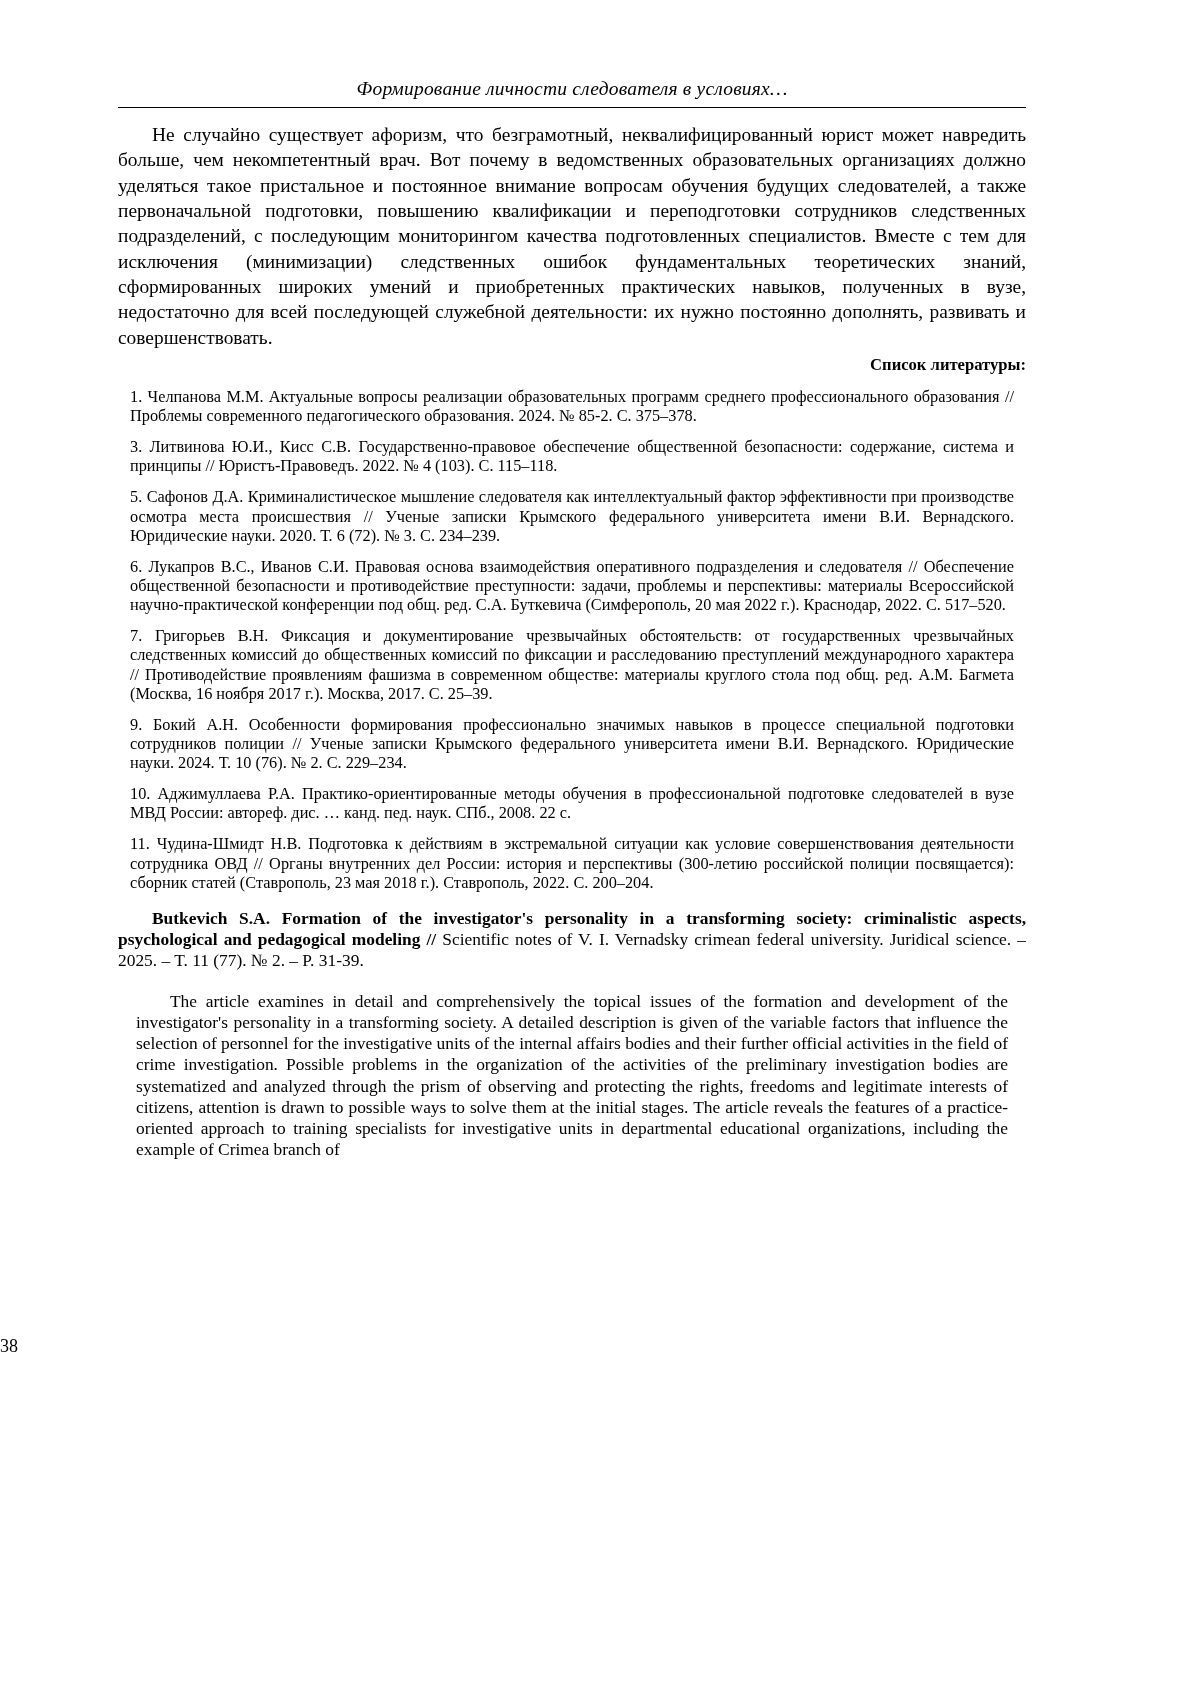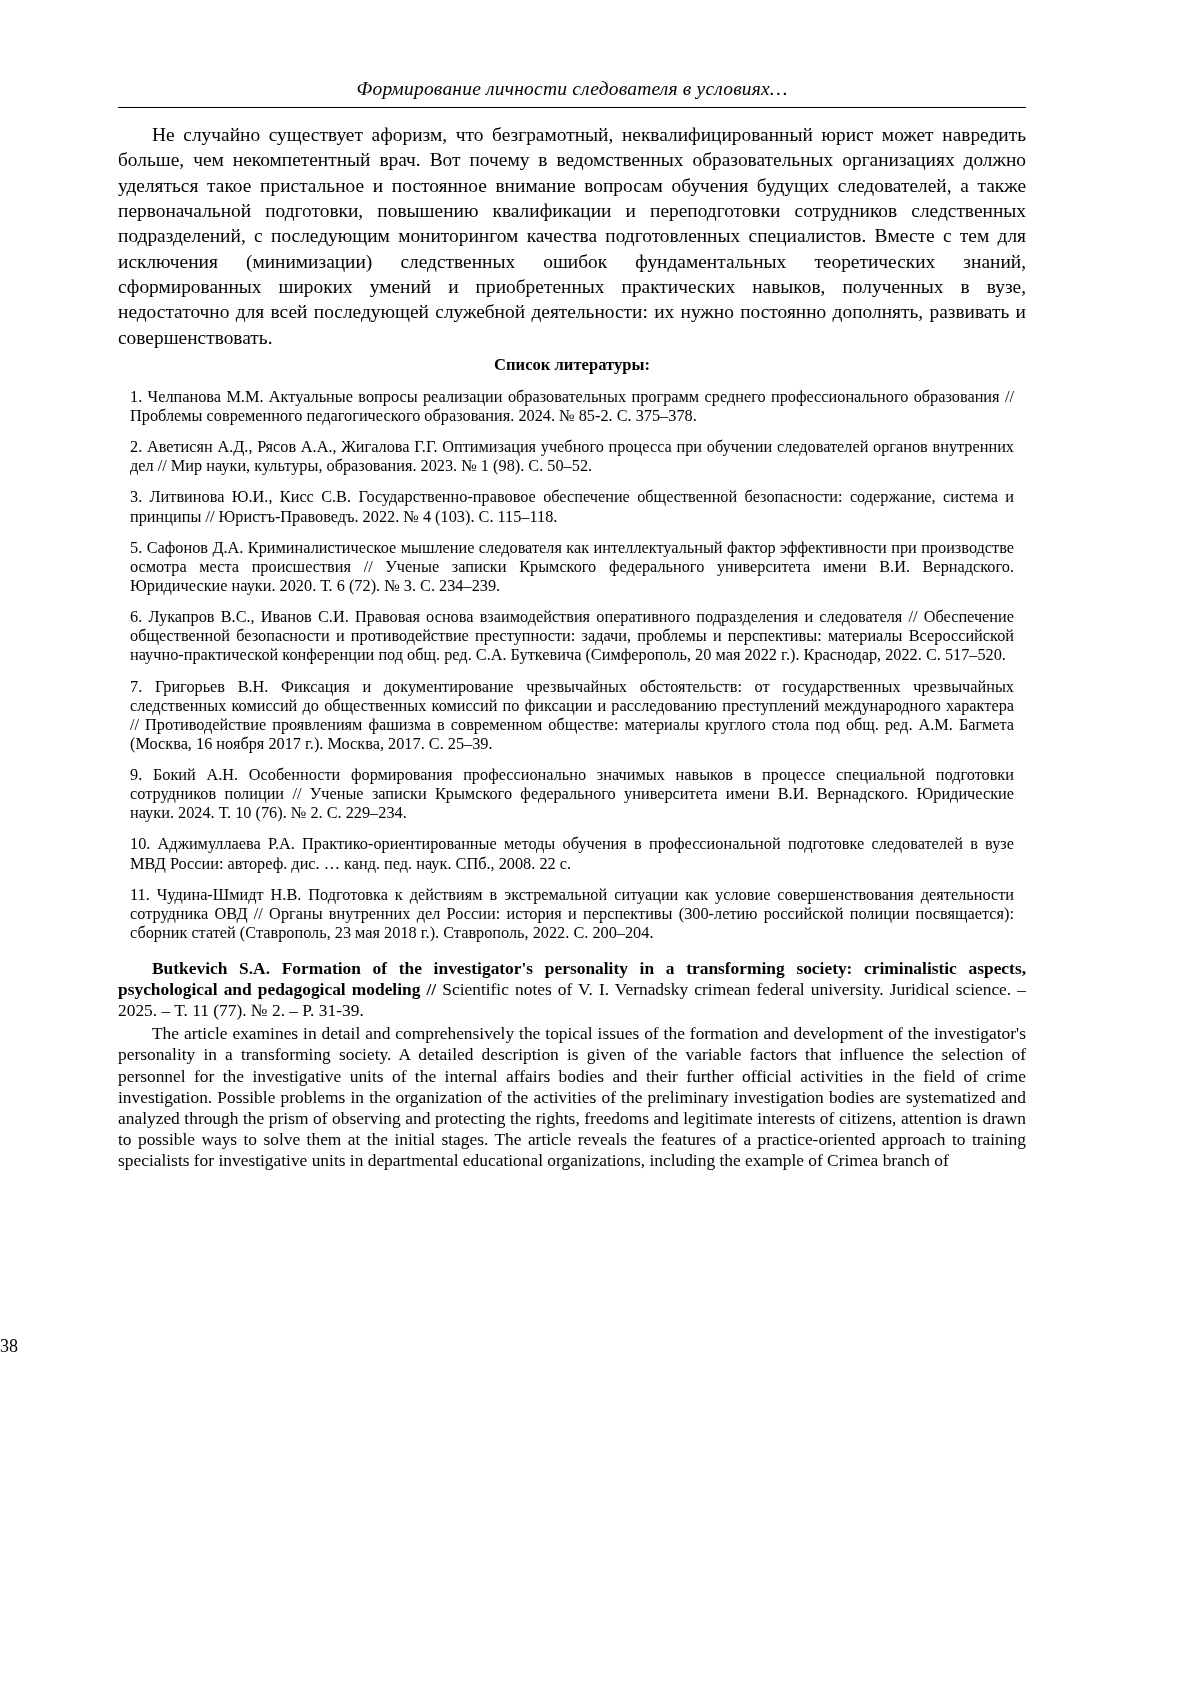--- a/index.html
+++ b/index.html
@@ -37,49 +37,49 @@
   }
   .body-par {
     font-size: 19.4px;
     line-height: 1.305;
     text-align: justify;
     text-indent: 34px;
     margin: 0 0 2px 0;
     hyphens: manual;
   }
   .refs-title {
-    text-align: center;
+    text-align: right;
     font-weight: bold;
     font-size: 16.6px;
     margin: 5px 0 2px 0;
   }
   .ref {
     font-size: 16.3px;
     line-height: 1.175;
     text-align: justify;
     margin: 12px;
     text-indent: 0;
   }
   .en-block {
     margin-top: 16px;
   }
   .en-head {
     font-size: 17.4px;
     line-height: 1.21;
     text-align: justify;
     text-indent: 34px;
-    margin: 0 0 2px 0;
+    margin: 0 0 20px 0;
   }
   .en-head b { font-weight: bold; }
   .en-par {
     font-size: 17.4px;
     line-height: 1.215;
     text-align: justify;
     text-indent: 34px;
-    margin: 0;
+    margin: 18px;
   }
   .page-number {
     position: absolute;
     left: 0;
     right: 0;
     top: 1336px;
     text-align: left;
     font-size: 18px;
   }
 </style>
@@ -89,21 +89,20 @@
 <div class="page">
 
   <div class="running-head">Формирование личности следователя в условиях…</div>
   <hr class="head-rule">
 
   <p class="body-par">Не случайно существует афоризм, что безграмотный, неквалифицированный юрист может навредить больше, чем некомпетентный врач. Вот почему в ведомственных образовательных организациях должно уделяться такое пристальное и постоянное внимание вопросам обучения будущих следователей, а также первоначальной подготовки, повышению квалификации и переподготовки сотрудников следственных подразделений, с последующим мониторингом качества подготовленных специалистов. Вместе с тем для исключения (минимизации) следственных ошибок фундаментальных теоретических знаний, сформированных широких умений и приобретенных практических навыков, полученных в вузе, недостаточно для всей последующей служебной деятельности: их нужно постоянно дополнять, развивать и совершенствовать.</p>
 
   <div class="refs-title">Список литературы:</div>
 
   <p class="ref">1. Челпанова М.М. Актуальные вопросы реализации образовательных программ среднего профессионального образования // Проблемы современного педагогического образования. 2024. № 85-2. С. 375–378.</p>
-  <p class="ref">2. Аветисян А.Д., Рясов А.А., Жигалова Г.Г. Оптимизация учебного процесса при обучении следователей органов внутренних дел // Мир науки, культуры, образования. 2023. № 1 (98). С. 50–52.</p>
   <p class="ref">3. Литвинова Ю.И., Кисс С.В. Государственно-правовое обеспечение общественной безопасности: содержание, система и принципы // Юристъ-Правоведъ. 2022. № 4 (103). С. 115–118.</p>
   <p class="ref">5. Сафонов Д.А. Криминалистическое мышление следователя как интеллектуальный фактор эффективности при производстве осмотра места происшествия // Ученые записки Крымского федерального университета имени В.И. Вернадского. Юридические науки. 2020. Т. 6 (72). № 3. С. 234–239.</p>
   <p class="ref">6. Лукапров В.С., Иванов С.И. Правовая основа взаимодействия оперативного подразделения и следователя // Обеспечение общественной безопасности и противодействие преступности: задачи, проблемы и перспективы: материалы Всероссийской научно-практической конференции под общ. ред. С.А. Буткевича (Симферополь, 20 мая 2022 г.). Краснодар, 2022. С. 517–520.</p>
   <p class="ref">7. Григорьев В.Н. Фиксация и документирование чрезвычайных обстоятельств: от государственных чрезвычайных следственных комиссий до общественных комиссий по фиксации и расследованию преступлений международного характера // Противодействие проявлениям фашизма в современном обществе: материалы круглого стола под общ. ред. А.М. Багмета (Москва, 16 ноября 2017 г.). Москва, 2017. С. 25–39.</p>
   <p class="ref">9. Бокий А.Н. Особенности формирования профессионально значимых навыков в процессе специальной подготовки сотрудников полиции // Ученые записки Крымского федерального университета имени В.И. Вернадского. Юридические науки. 2024. Т. 10 (76). № 2. С. 229–234.</p>
   <p class="ref">10. Аджимуллаева Р.А. Практико-ориентированные методы обучения в профессиональной подготовке следователей в вузе МВД России: автореф. дис. … канд. пед. наук. СПб., 2008. 22 с.</p>
   <p class="ref">11. Чудина-Шмидт Н.В. Подготовка к действиям в экстремальной ситуации как условие совершенствования деятельности сотрудника ОВД // Органы внутренних дел России: история и перспективы (300-летию российской полиции посвящается): сборник статей (Ставрополь, 23 мая 2018 г.). Ставрополь, 2022. С. 200–204.</p>
 
   <div class="en-block">
     <p class="en-head"><b>Butkevich S.A. Formation of the investigator's personality in a transforming society: criminalistic aspects, psychological and pedagogical modeling //</b><span> Scientific notes of V. I. Vernadsky crimean federal university. Juridical science. – 2025. – T. 11 (77). № 2. – P. 31-39.</span></p>

